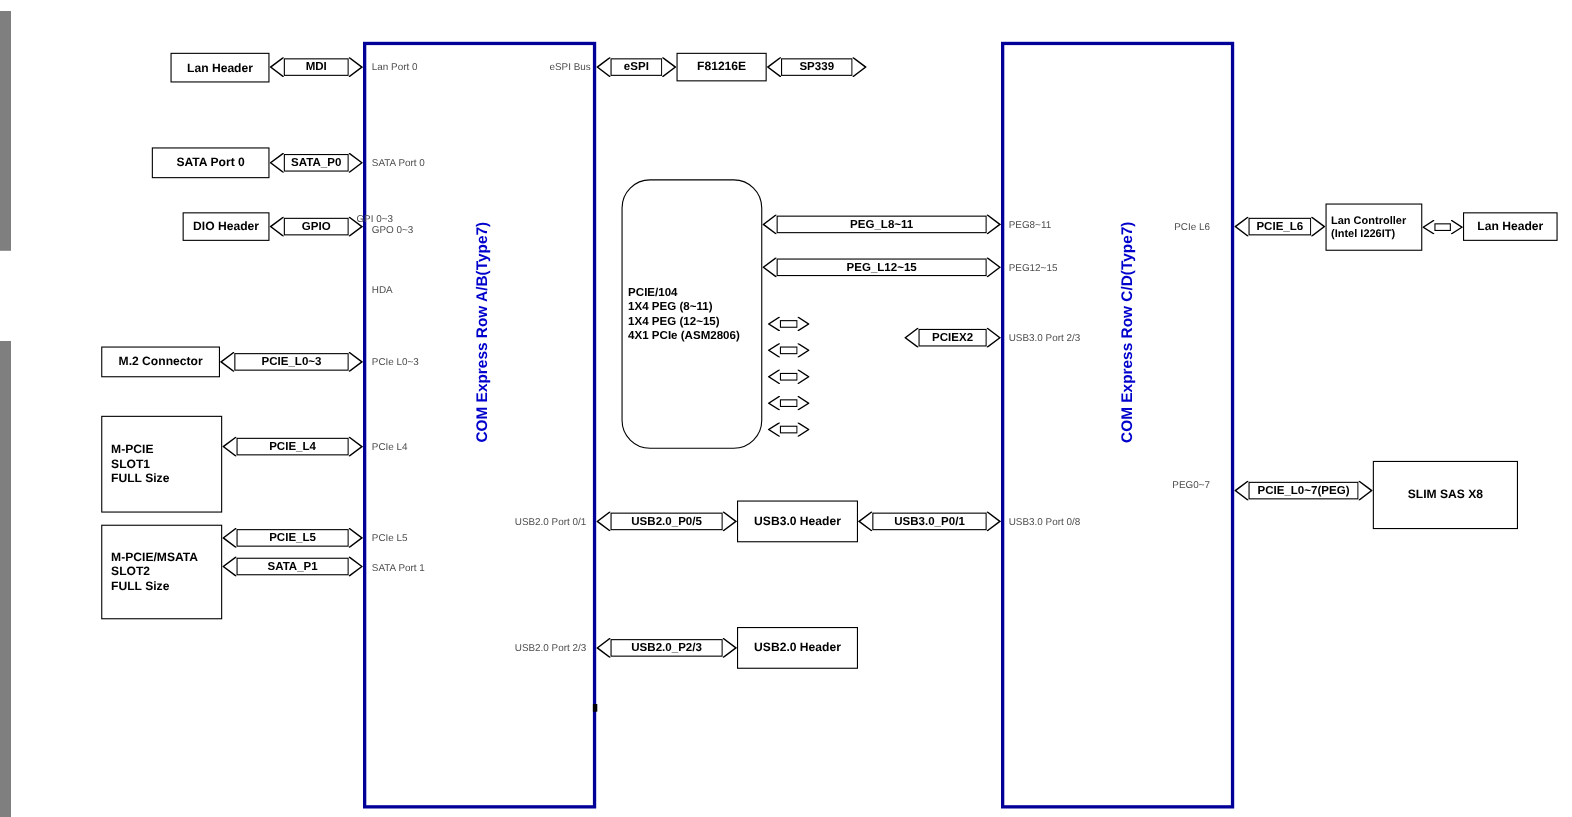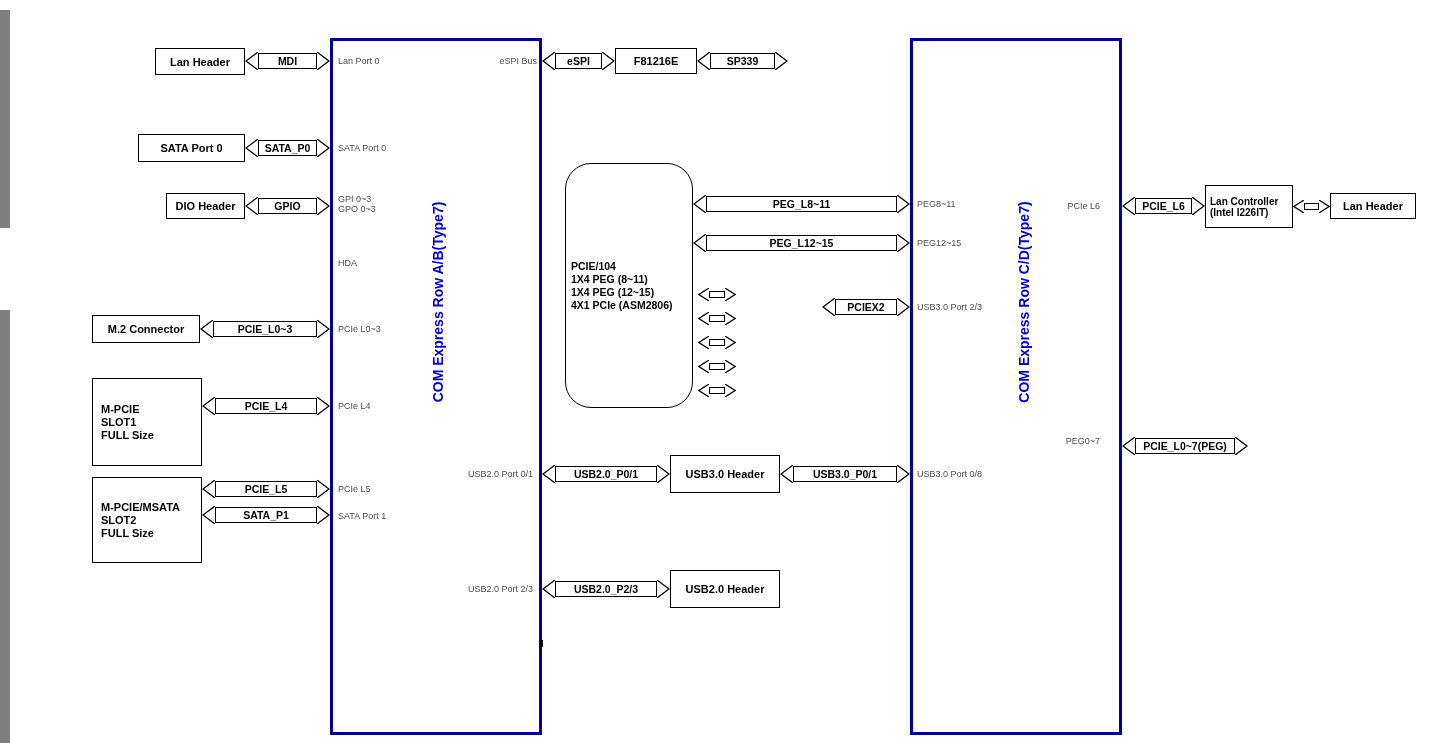--- a/index.html
+++ b/index.html
@@ -40,21 +40,21 @@
 
 <div class="canvas">
 
   <div class="edgebar" style="top:10px;height:218px"></div>
   <div class="edgebar" style="top:310px;height:433px"></div>
 
   <div class="combox" style="left:330px;top:38px;width:212px;height:697px"></div>
   <div class="comtitle" style="left:318px;top:294px">COM Express Row A/B(Type7)</div>
   <div class="pin" style="left:338px;top:56px">Lan Port 0</div>
   <div class="pin" style="left:338px;top:143px">SATA Port 0</div>
-  <div class="pin" style="left:338px;top:194px">GPI 0~3</div>
+  <div class="pin" style="left:324px;top:194px">GPI 0~3</div>
   <div class="pin" style="left:338px;top:204px">GPO 0~3</div>
   <div class="pin" style="left:338px;top:258px">HDA</div>
   <div class="pin" style="left:338px;top:324px">PCIe L0~3</div>
   <div class="pin" style="left:338px;top:401px">PCIe L4</div>
   <div class="pin" style="left:338px;top:484px">PCIe L5</div>
   <div class="pin" style="left:338px;top:511px">SATA Port 1</div>
   <div class="pin r" style="right:892px;top:56px">eSPI Bus</div>
   <div class="pin r" style="right:896px;top:469px">USB2.0 Port 0/1</div>
   <div class="pin r" style="right:896px;top:584px">USB2.0 Port 2/3</div>
 
@@ -91,20 +91,21 @@
     <div>4X1 PCIe (ASM2806)</div>
   </div>
   <div class="box" style="left:670px;top:455px;width:110px;height:38px">USB3.0 Header</div>
   <div class="box" style="left:670px;top:570px;width:110px;height:38px">USB2.0 Header</div>
 
   <div class="box ml lanctl" style="left:1205px;top:185px;width:88px;height:43px">
     <div>Lan Controller</div>
     <div>(Intel I226IT)</div>
   </div>
   <div class="box" style="left:1330px;top:193px;width:86px;height:26px">Lan Header</div>
+  <div class="box" style="left:1248px;top:419px;width:132px;height:62px">SLIM SAS X8</div>
 
   <div class="arrow" style="left:245px;top:52px;width:85px">
     <svg class="ah" viewBox="0 0 13 18" preserveAspectRatio="none">
         <path d="M13 0 L1 9 L13 18" fill="#fff" stroke="#000" stroke-width="1.3"></path>
       </svg>
     <div class="shaft">MDI</div>
     <svg class="ah" viewBox="0 0 13 18" preserveAspectRatio="none">
         <path d="M0 0 L12 9 L0 18" fill="#fff" stroke="#000" stroke-width="1.3"></path>
       </svg>
   </div>
@@ -204,21 +205,21 @@
       </svg>
     <div class="shaft">PCIEX2</div>
     <svg class="ah" viewBox="0 0 13 18" preserveAspectRatio="none">
         <path d="M0 0 L12 9 L0 18" fill="#fff" stroke="#000" stroke-width="1.3"></path>
       </svg>
   </div>
   <div class="arrow" style="left:542px;top:465px;width:128px">
     <svg class="ah" viewBox="0 0 13 18" preserveAspectRatio="none">
         <path d="M13 0 L1 9 L13 18" fill="#fff" stroke="#000" stroke-width="1.3"></path>
       </svg>
-    <div class="shaft">USB2.0_P0/1</div>
+    <div class="shaft">USB2.0_P0/5</div>
     <svg class="ah" viewBox="0 0 13 18" preserveAspectRatio="none">
         <path d="M0 0 L12 9 L0 18" fill="#fff" stroke="#000" stroke-width="1.3"></path>
       </svg>
   </div>
   <div class="arrow" style="left:780px;top:465px;width:130px">
     <svg class="ah" viewBox="0 0 13 18" preserveAspectRatio="none">
         <path d="M13 0 L1 9 L13 18" fill="#fff" stroke="#000" stroke-width="1.3"></path>
       </svg>
     <div class="shaft">USB3.0_P0/1</div>
     <svg class="ah" viewBox="0 0 13 18" preserveAspectRatio="none">

